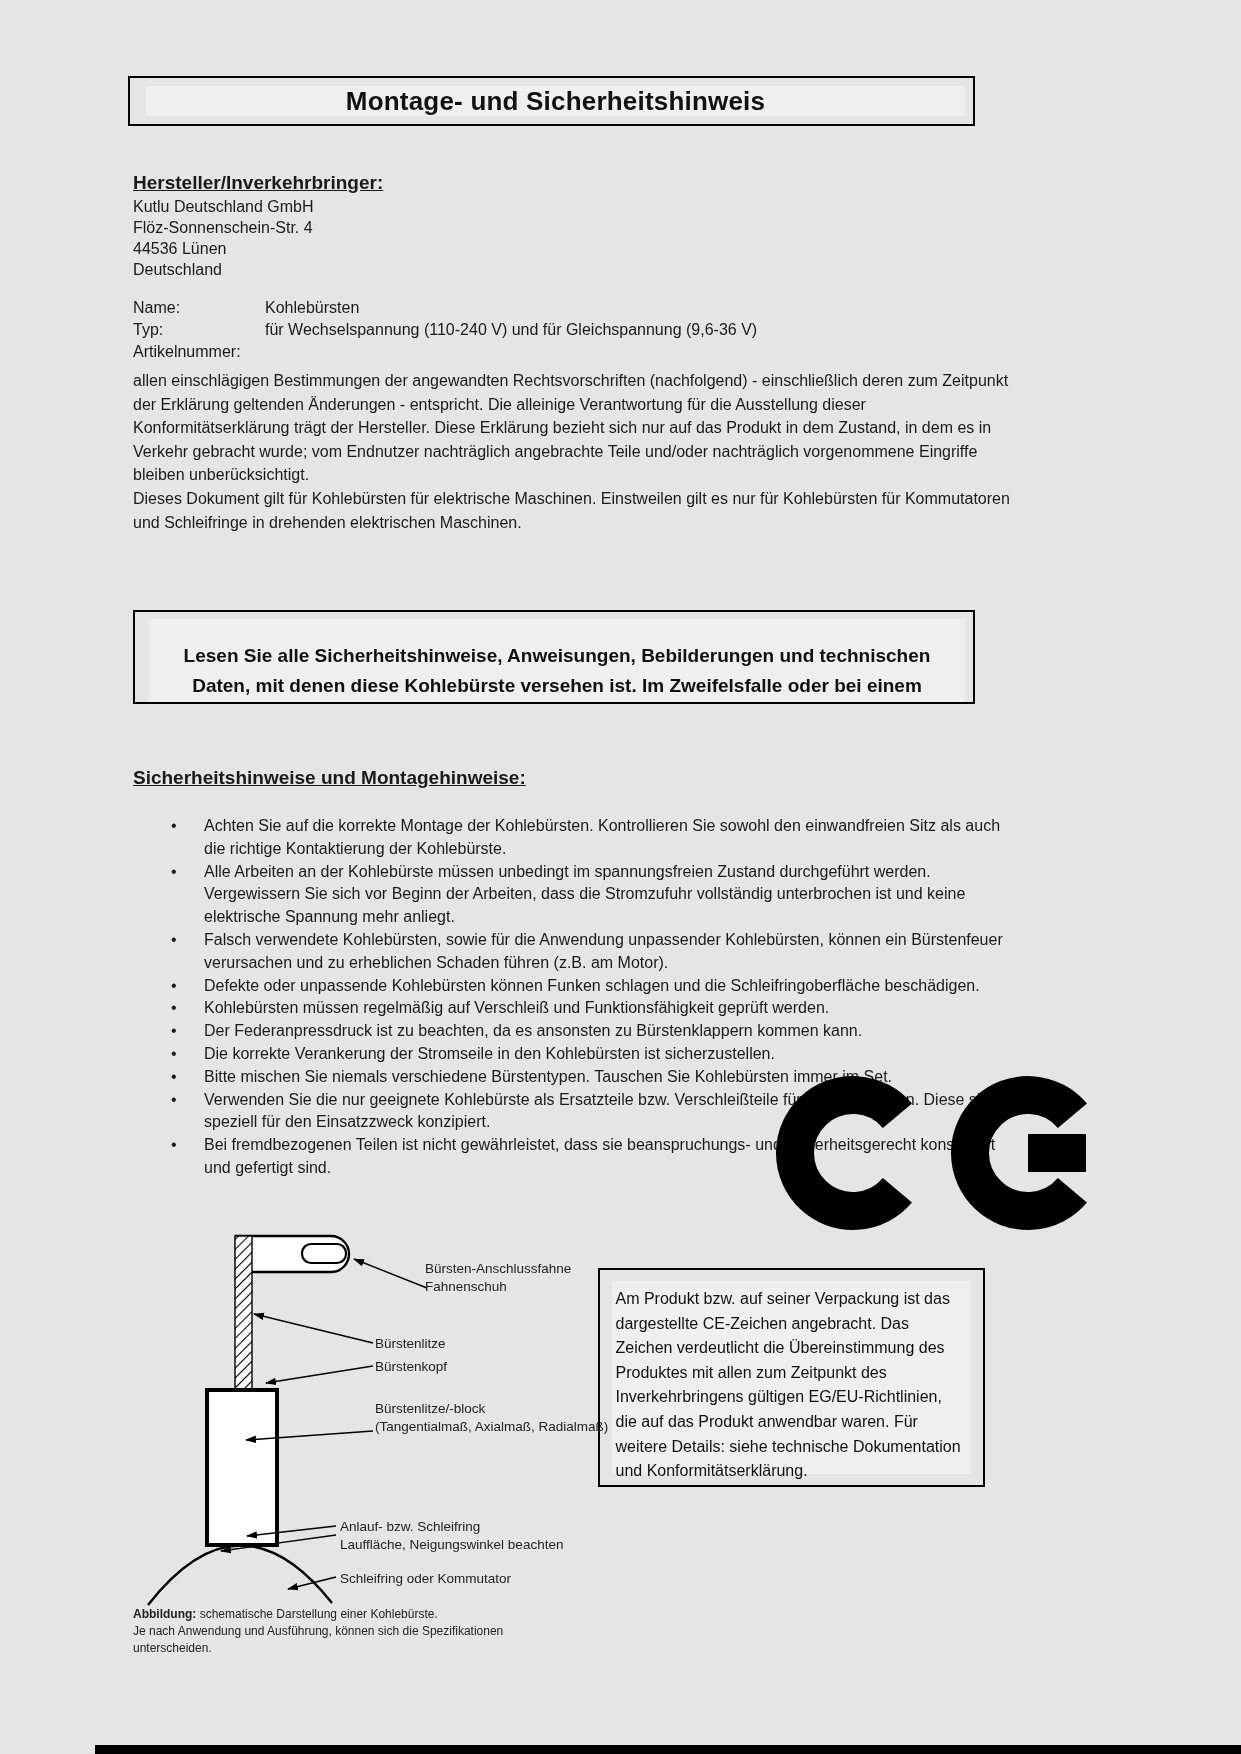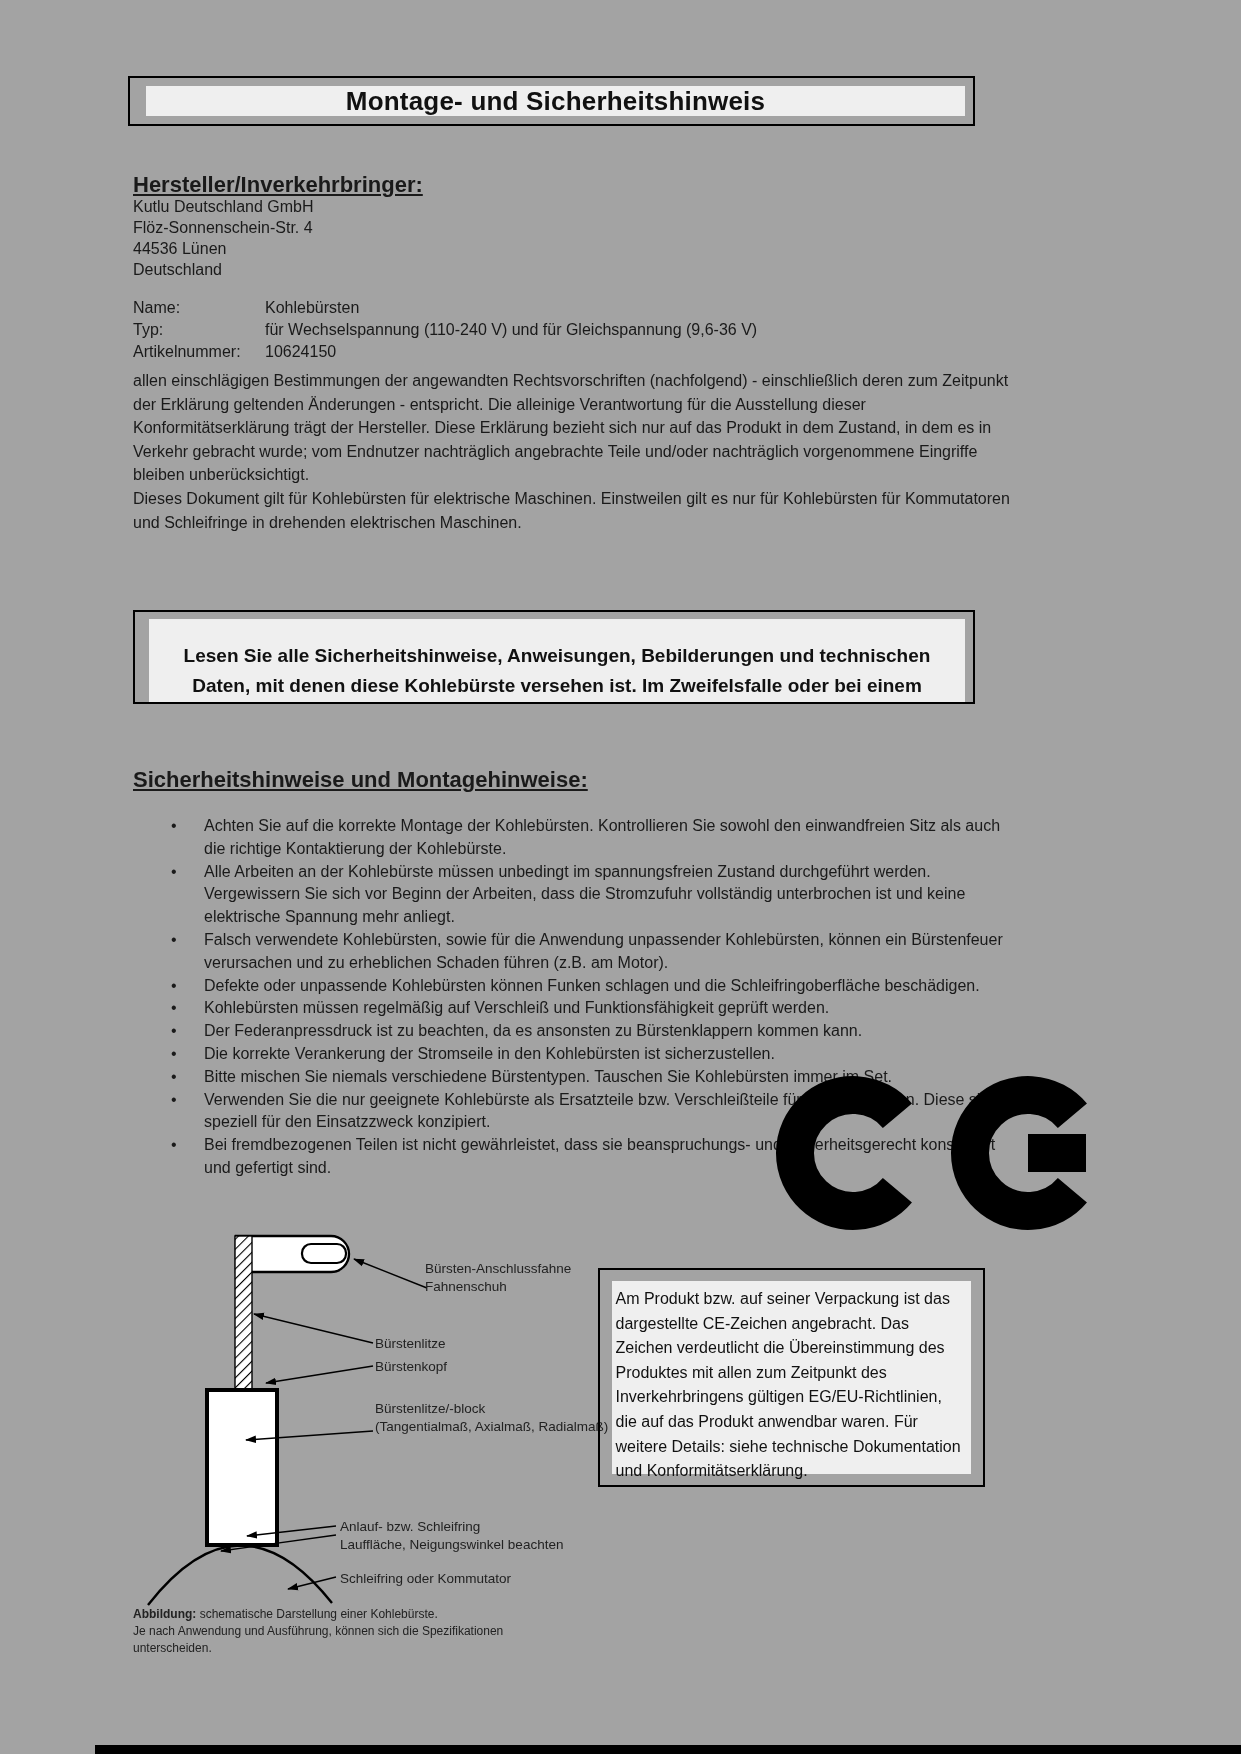--- a/index.html
+++ b/index.html
@@ -1,30 +1,30 @@
 <!DOCTYPE html>
 <html lang="de"><head>
 <meta charset="utf-8">
 <style>
   html,body{margin:0;padding:0;background:#888;}
   .page{
-    position:relative;width:1241px;height:1754px;background:#a3a3a3;
+    position:relative;width:1241px;height:1754px;background:#e5e5e5;
     font-family:"Liberation Sans", sans-serif;color:#1a1a1a;overflow:hidden;
     margin:0 auto;
   }
   .abs{position:absolute;}
 
   
   .title-box{left:128px;top:76px;width:843px;height:46px;border:2px solid #000;}
   .title-inner{position:absolute;left:16px;top:8px;right:8px;bottom:8px;background:#efefef;
     display:flex;align-items:center;justify-content:center;}
   .title-text{font-size:26px;font-weight:bold;color:#111;letter-spacing:.2px;}
 
   
-  .section-heading{font-size:22px;font-weight:bold;text-decoration:underline;}
+  .section-heading{font-size:19px;font-weight:bold;text-decoration:underline;}
 
   .address-line{font-size:16px;line-height:21px;}
 
   .spec-row{display:grid;grid-template-columns:132px auto;font-size:16px;line-height:22px;}
 
   .para{width:882px;font-size:16px;line-height:23.5px;}
 
   
   .warning-box{left:133px;top:610px;width:838px;height:90px;border:2px solid #000;overflow:hidden;}
   .warning-inner{position:absolute;left:14px;top:7px;right:8px;height:95px;background:#efefef;
@@ -77,21 +77,20 @@
         <span>Kohlebürsten</span>
       </div>
 
       <div class="spec-row">
         <span>Typ:</span>
         <span>für Wechselspannung (110-240 V) und für Gleichspannung (9,6-36 V)</span>
       </div>
 
       <div class="spec-row">
         <span>Artikelnummer:</span>
-        <span>10624150</span>
       </div>
     </div>
 
   <div class="abs para" style="left:133px;top:369px;">allen einschlägigen Bestimmungen der angewandten Rechtsvorschriften (nachfolgend) - einschließlich deren zum Zeitpunkt der Erklärung geltenden Änderungen - entspricht. Die alleinige Verantwortung für die Ausstellung dieser Konformitätserklärung trägt der Hersteller. Diese Erklärung bezieht sich nur auf das Produkt in dem Zustand, in dem es in Verkehr gebracht wurde; vom Endnutzer nachträglich angebrachte Teile und/oder nachträglich vorgenommene Eingriffe bleiben unberücksichtigt.</div>
   <div class="abs para" style="left:133px;top:487px;">Dieses Dokument gilt für Kohlebürsten für elektrische Maschinen. Einstweilen gilt es nur für Kohlebürsten für Kommutatoren und Schleifringe in drehenden elektrischen Maschinen.</div>
 
   <div class="abs warning-box">
     <div class="warning-inner">
       <div class="warning-text">Lesen Sie alle Sicherheitshinweise, Anweisungen, Bebilderungen und technischen Daten, mit denen diese Kohlebürste versehen ist. Im Zweifelsfalle oder bei einem Schaden oder unklaren Ursache einer Fehlfunktion, kontaktieren Sie bitte den</div>
     </div>

